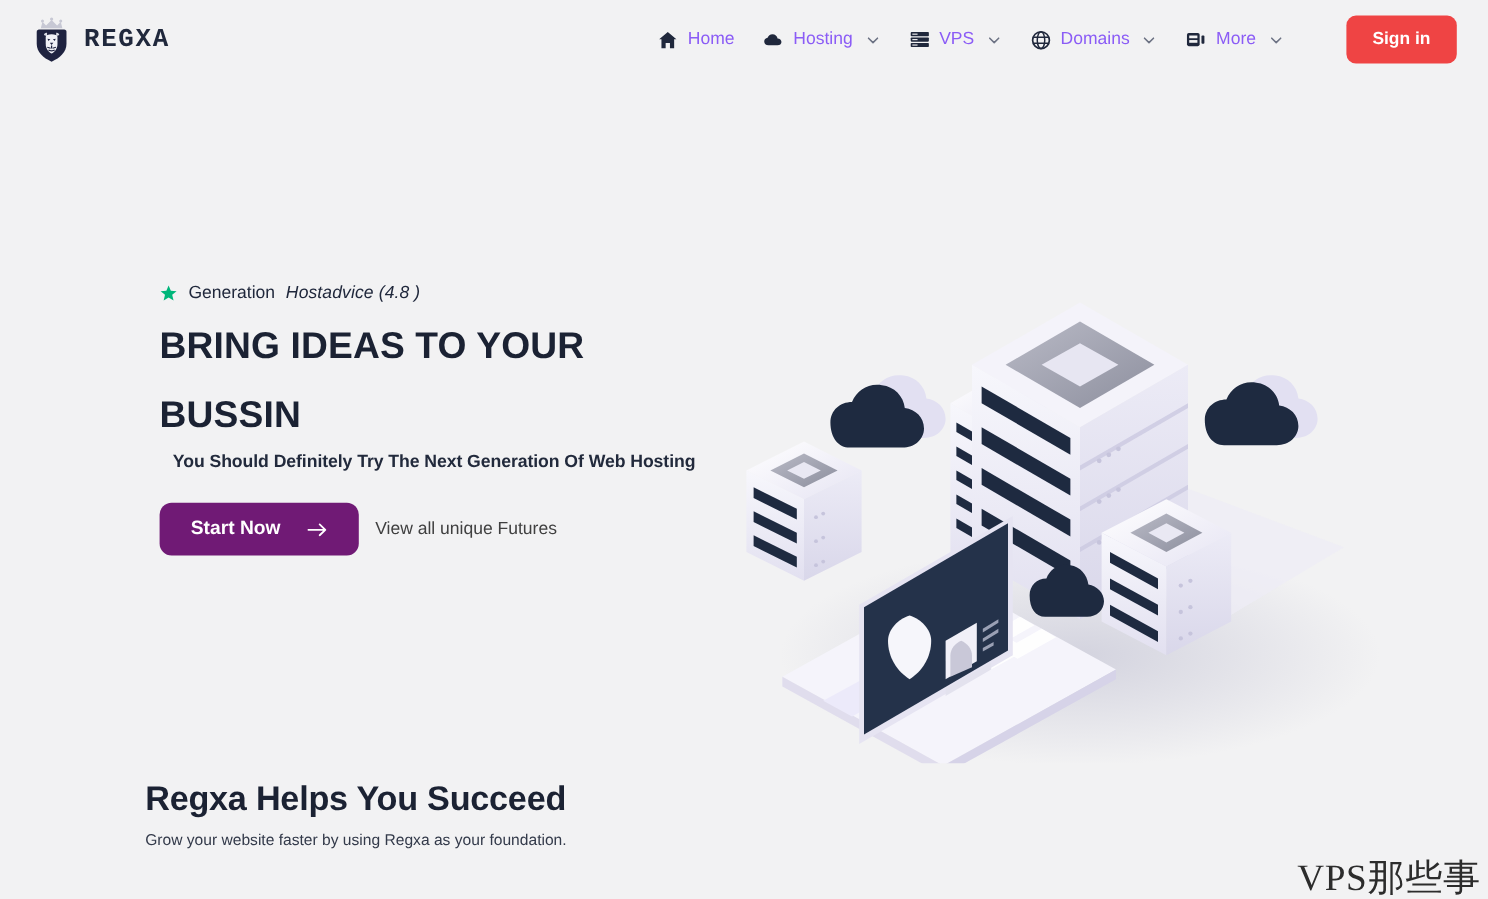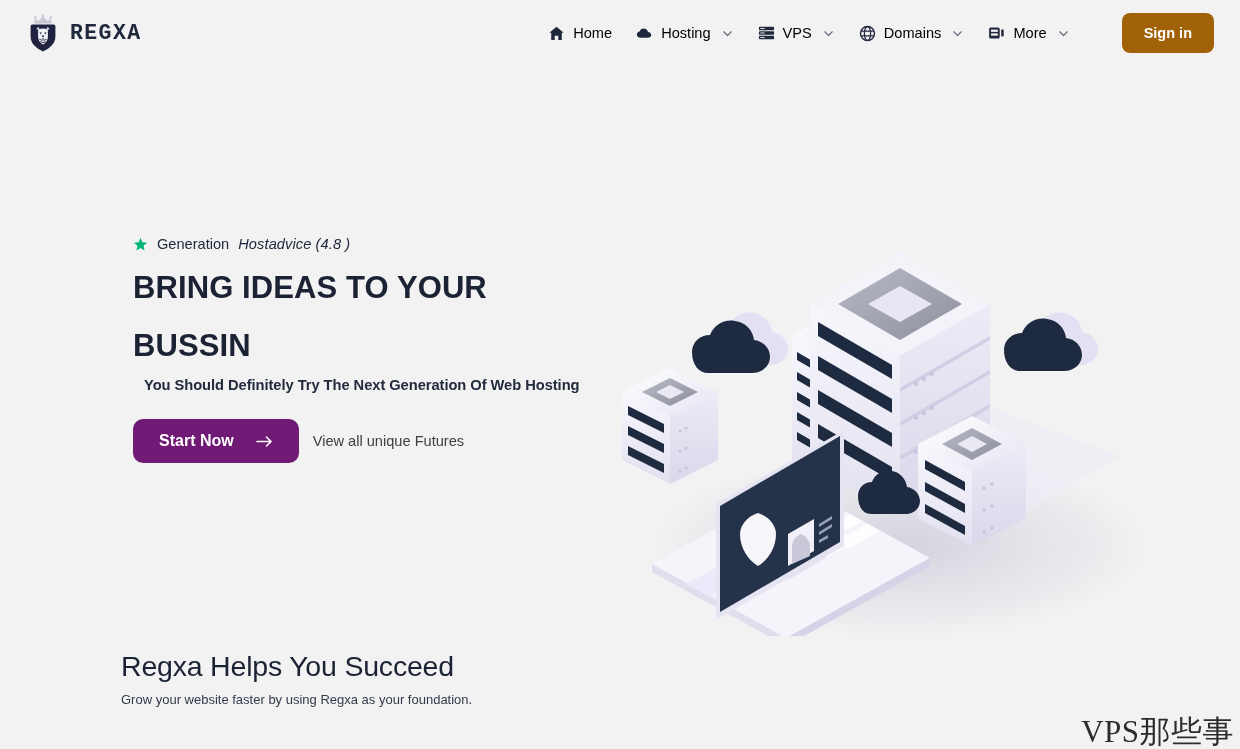--- a/index.html
+++ b/index.html
@@ -49,21 +49,21 @@
     display: flex;
     align-items: center;
     gap: 0px;
   }
   .nav-item {
     display: flex;
     align-items: center;
     gap: 8px;
     padding: 8px 12px;
     font-size: 14.6px;
-    color: #000000;
+    color: #8b5cf6;
     cursor: pointer;
     border-radius: 6px;
     white-space: nowrap;
   }
   .nav-ico {
     width: 17px;
     height: 17px;
     display: inline-flex;
     align-items: center;
     justify-content: center;
@@ -74,21 +74,21 @@
     width: 13px;
     height: 13px;
     display: inline-flex;
     align-items: center;
     justify-content: center;
     margin-left: 2px;
     flex: none;
   }
   .signin-btn {
     margin-left: 40px;
-    background: #a16207;
+    background: #ef4444;
     color: #ffffff;
     font-size: 14.5px;
     font-weight: 700;
     border: none;
     border-radius: 8px;
     padding: 12px 22px;
     cursor: pointer;
     font-family: inherit;
   }
 
@@ -178,21 +178,21 @@
 
   
   .succeed-section {
     position: absolute;
     left: 121px;
     top: 650px;
     width: 700px;
   }
   .succeed-title {
     font-size: 28.5px;
-    font-weight: 400;
+    font-weight: 700;
     color: #1b2233;
     letter-spacing: -.2px;
   }
   .succeed-sub {
     margin-top: 9px;
     font-size: 13px;
     color: #333a4a;
   }
 
   

